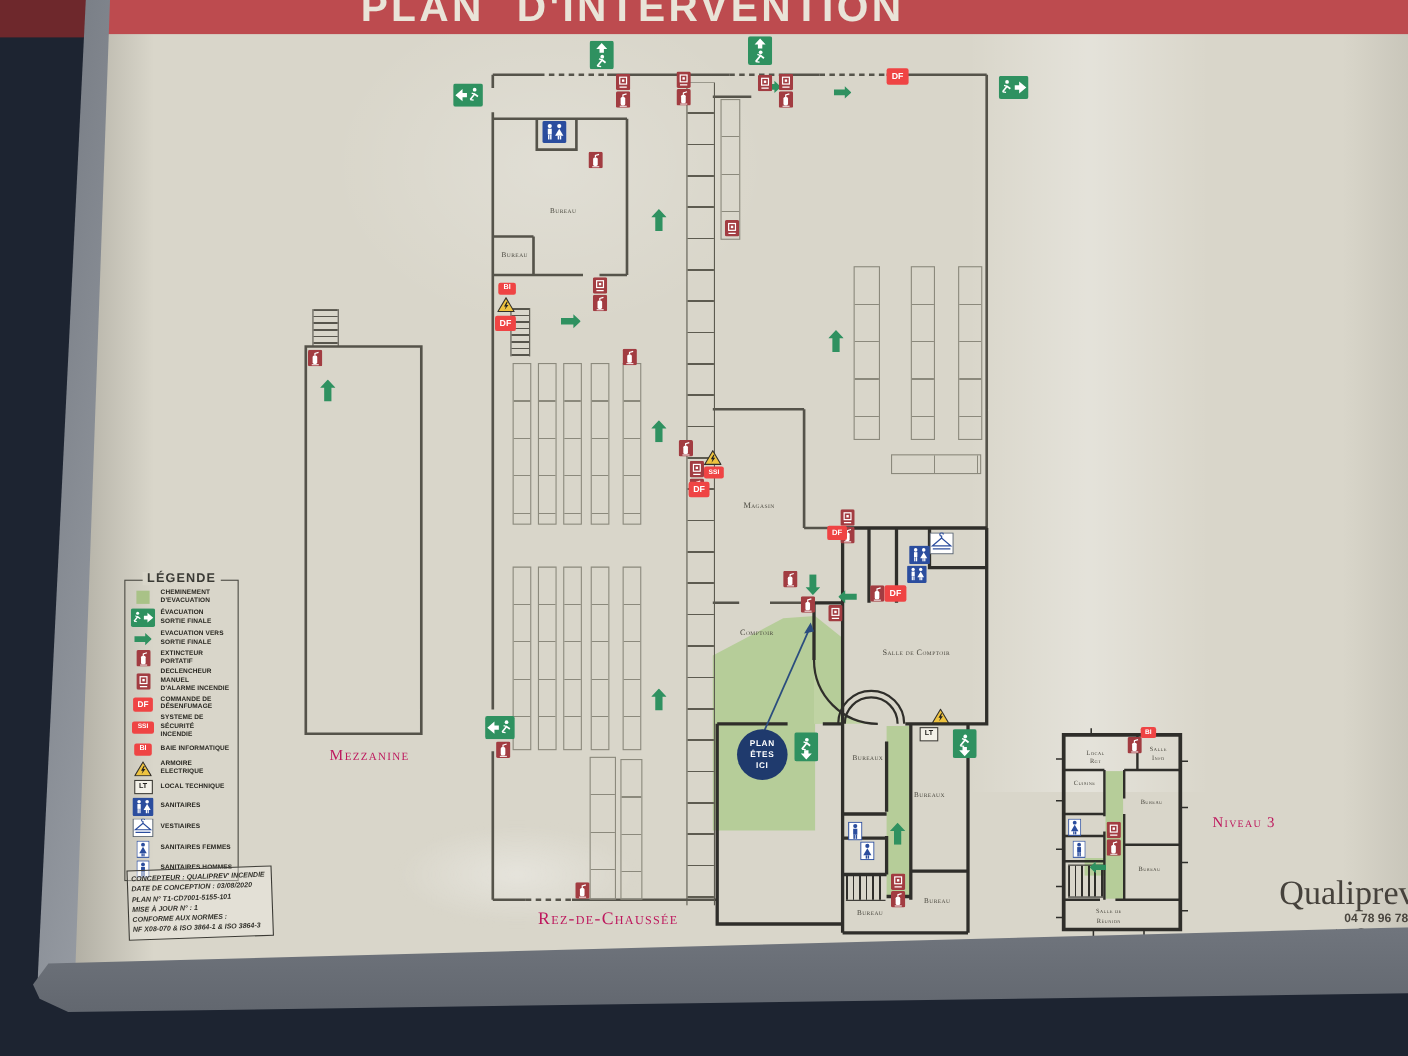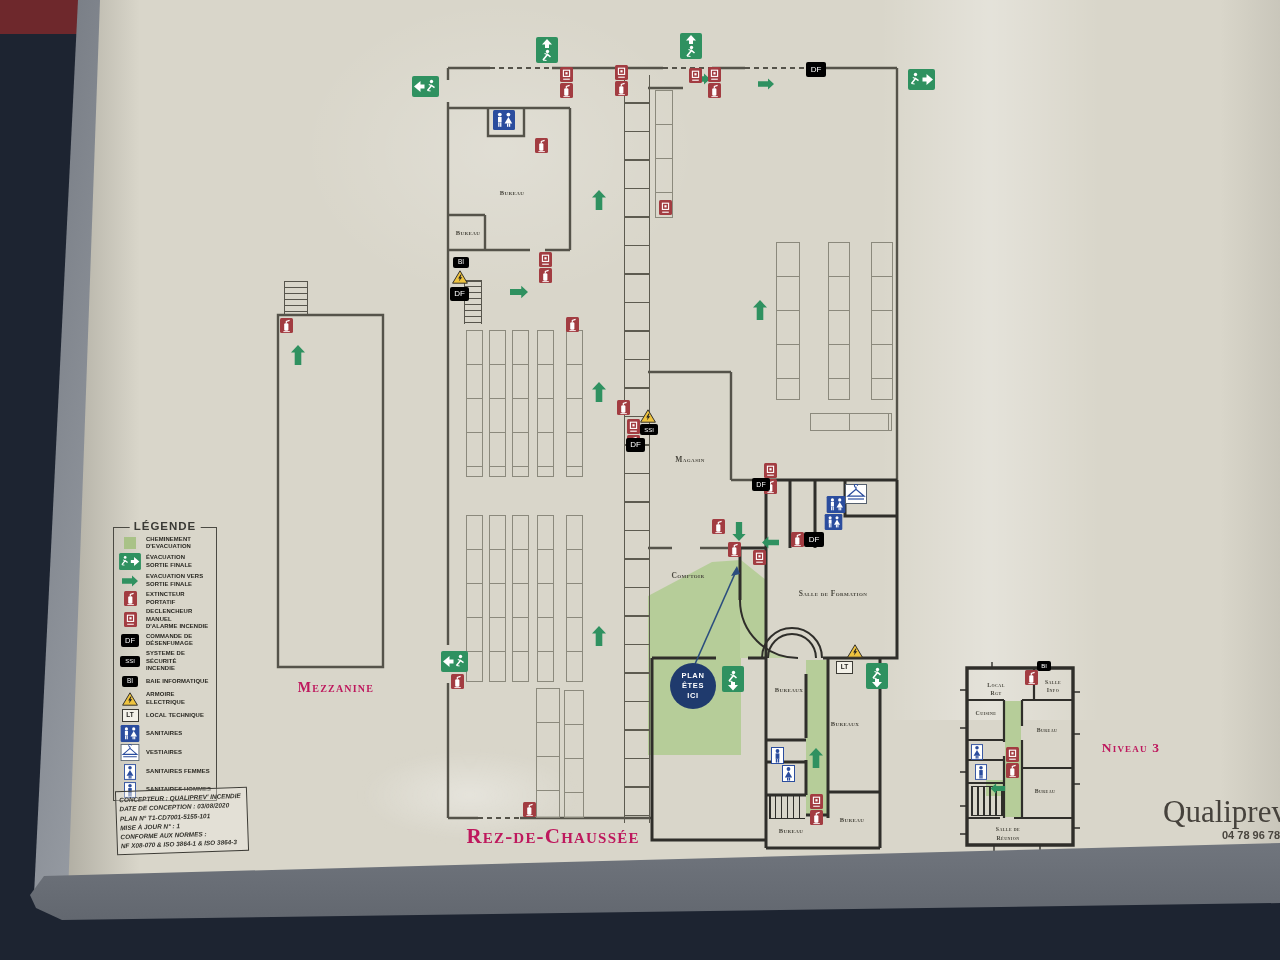--- a/index.html
+++ b/index.html
@@ -25,25 +25,25 @@
       background:linear-gradient(100deg,#6d727a,#b9bec5 30%,#d9dde1 46%,#9aa0a7 72%,#5f646c)}
   .frame-bottom{position:absolute;inset:0;
       clip-path:polygon(30px 895px,44px 876px,1280px 843px,1280px 903px,62px 920px,36px 908px);
       background:linear-gradient(180deg,#cdd1d6,#aeb3b9 38%,#81868e 78%,#5b6068)}
   
   .banner{position:absolute;left:0;top:0;width:1280px;height:31px;background:#bd4b4f;overflow:hidden}
   .banner-title{position:absolute;left:575px;top:-14px;transform:translateX(-50%);
       color:#e9e4d8;font-size:37px;font-weight:700;letter-spacing:3px;word-spacing:16px;white-space:nowrap}
   
   .rlabel{position:absolute;transform:translate(-50%,-50%);font-family:"Liberation Serif",serif;
-      font-variant:small-caps;font-weight:700;color:#4a483f;letter-spacing:.4px;white-space:nowrap}
+      font-variant:small-caps;font-weight:400;color:#4a483f;letter-spacing:.4px;white-space:nowrap}
   .big{color:#be185d;letter-spacing:1.2px}
   
-  .rbox{display:flex;align-items:center;justify-content:center;background:#000000;color:#fff;
-        font-weight:400;border-radius:2px;line-height:1}
+  .rbox{display:flex;align-items:center;justify-content:center;background:#ef4444;color:#fff;
+        font-weight:700;border-radius:2px;line-height:1}
   .lbox{display:flex;align-items:center;justify-content:center;background:#f3f1e8;
         border:1.2px solid #3c3b35;color:#23221e;font-weight:700;line-height:1}
   .pairv{display:flex;flex-direction:column;gap:1px}
   .stairs-v{border-left:1.5px solid #57554c;border-right:1.5px solid #57554c;
         background:repeating-linear-gradient(180deg,#57554c 0 1.5px,transparent 1.5px 6px)}
   .stairs-h{border-top:1.5px solid #2f2e2a;border-bottom:1.5px solid #2f2e2a;
         background:repeating-linear-gradient(90deg,#2f2e2a 0 1.5px,transparent 1.5px 6px)}
   .rack{border:1.2px solid #8b897c;background:repeating-linear-gradient(180deg,transparent 0 33px,#8b897c 33px 34px)}
   .rack-h{border:1.2px solid #8b897c;background:repeating-linear-gradient(90deg,transparent 0 38px,#8b897c 38px 39px)}
   .conv{border-left:1.8px solid #5d5b50;border-right:1.8px solid #5d5b50;
@@ -160,20 +160,23 @@
 <div class="stage">
   <div class="corner-red"></div>
 
   <div class="board">
     <div class="glare1"></div>
     <div class="glare2"></div>
     <div class="shade-left"></div>
     <div class="shade-right"></div>
     <div class="stain"></div>
 
+    <div class="banner">
+      <div class="banner-title">PLAN D'INTERVENTION</div>
+    </div>
 
     <svg class="plan" width="1280" height="960" viewBox="0 0 1280 960">
 
       <polygon points="648,596 712,562 741,560 766,580 766,656 741,658 741,755 648,755" fill="#b6cd99"></polygon>
       <rect x="806" y="660" width="22" height="156" fill="#b6cd99"></rect>
       <path d="M740,600 A58,58 0 0 0 798,658 L740,658 Z" fill="#c0d3a4"></path>
       <rect x="1005" y="701" width="16" height="116" fill="#b6cd99"></rect>
       <rect x="986" y="780" width="19" height="16" fill="#b6cd99"></rect>
 
       <path d="M448,68 H490 M552,68 H663 M712,68 H745 M806,68 H897
@@ -444,27 +447,27 @@
         <use href="#sx-wcf"></use>
       </svg>
     <svg class="i" style="left:975px;top:764px" width="12" height="16">
         <use href="#sx-wcm"></use>
       </svg>
 
     <div class="rlabel" style="left:512px;top:192px;font-size:6.5px">Bureau</div>
     <div class="rlabel" style="left:468px;top:232px;font-size:6.5px">Bureau</div>
     <div class="rlabel" style="left:690px;top:459px;font-size:7.5px">Magasin</div>
     <div class="rlabel" style="left:688px;top:575px;font-size:7.5px">Comptoir</div>
-    <div class="rlabel" style="left:833px;top:593px;font-size:7.5px">Salle de Formation</div>
+    <div class="rlabel" style="left:833px;top:593px;font-size:7.5px">Salle de Comptoir</div>
     <div class="rlabel" style="left:789px;top:689px;font-size:6.5px">Bureaux</div>
     <div class="rlabel" style="left:845px;top:723px;font-size:6.5px">Bureaux</div>
     <div class="rlabel" style="left:852px;top:819px;font-size:6.5px">Bureau</div>
     <div class="rlabel" style="left:791px;top:830px;font-size:6.5px">Bureau</div>
     <div class="rlabel big" style="left:336px;top:688px;font-size:14px">Mezzanine</div>
-    <div class="rlabel big" style="left:553px;top:836px;font-size:21px">Rez-de-Chaussée</div>
+    <div class="rlabel big" style="left:553px;top:836px;font-size:16px">Rez-de-Chaussée</div>
     <div class="rlabel big" style="left:1131px;top:748px;font-size:13.5px">Niveau 3</div>
 
     <div class="rlabel" style="left:996px;top:685px;font-size:5.8px">Local</div>
     <div class="rlabel" style="left:996px;top:693px;font-size:5.8px">Rgt</div>
     <div class="rlabel" style="left:1053px;top:682px;font-size:5.8px">Salle</div>
     <div class="rlabel" style="left:1053px;top:690px;font-size:5.8px">Info</div>
     <div class="rlabel" style="left:986px;top:713px;font-size:5.8px">Cuisine</div>
     <div class="rlabel" style="left:1047px;top:730px;font-size:5.8px">Bureau</div>
     <div class="rlabel" style="left:1045px;top:791px;font-size:5.8px">Bureau</div>
     <div class="rlabel" style="left:1008px;top:829px;font-size:5.8px">Salle de</div>

